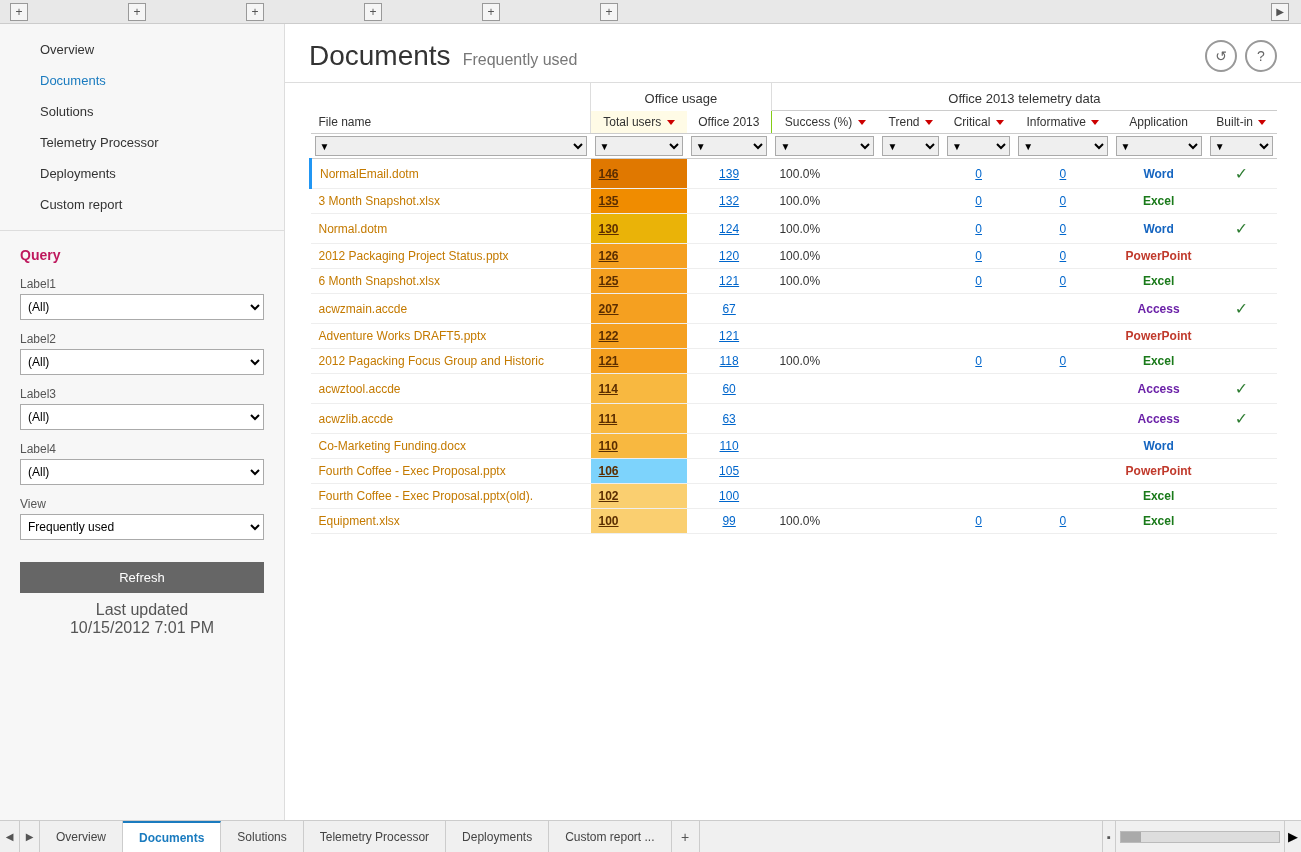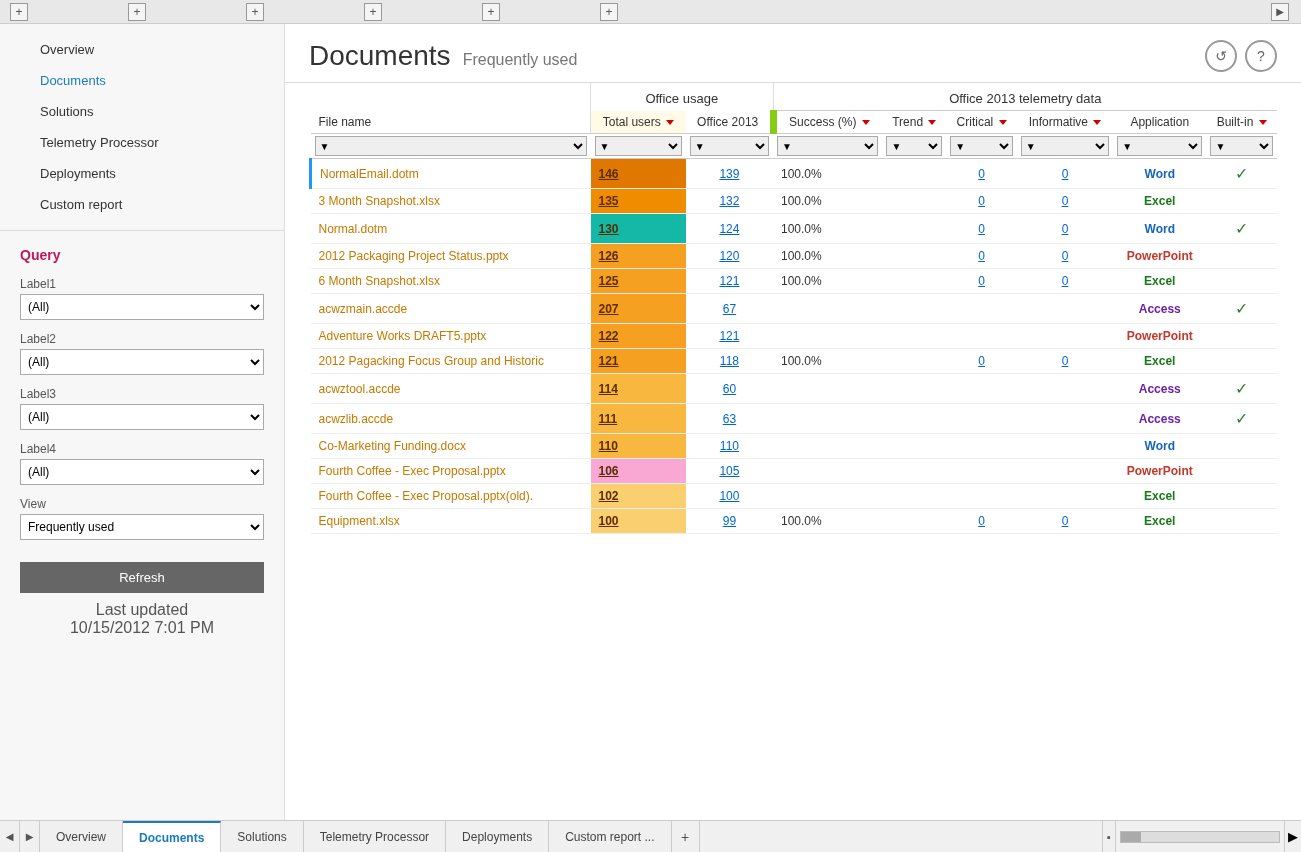--- a/index.html
+++ b/index.html
@@ -438,21 +438,21 @@
             <td colspan="6" class="col-group-header" style="border-bottom:1px solid #ccc;">Office 2013 telemetry data</td>
           </tr>
           <tr>
             <th class="col-header col-header-file">
               <span>File name</span>
             </th>
             <th class="col-header" style="background:#fffbe6; border-left:1px solid #ddd;">
               <span>Total users</span>
               <span class="col-header-sort-indicator"></span>
             </th>
-            <th class="col-header" style="border-right:7px solid #84cc16;">
+            <th class="col-header" style="border-right:1px solid #84cc16;">
               <span>Office 2013</span>
             </th>
             <th class="col-header">
               <span>Success (%)</span>
               <span class="col-header-sort-indicator"></span>
             </th>
             <th class="col-header">
               <span>Trend</span>
               <span class="col-header-sort-indicator"></span>
             </th>
@@ -520,21 +520,21 @@
               <td class="office2013-cell"><a href="#">132</a></td>
               <td class="success-cell">100.0%</td>
               <td class="trend-cell"></td>
               <td class="critical-cell"><a href="#">0</a></td>
               <td class="informative-cell"><a href="#">0</a></td>
               <td class="application-cell"><span class="app-excel">Excel</span></td>
               <td class="builtin-cell"></td>
             </tr>
             <tr class="data-row">
               <td><a href="#" class="file-name-link">Normal.dotm</a></td>
-              <td class="total-users-cell" style="background: #14b8a6; text-decoration: underline;"><a href="#" style="color: rgb(90, 45, 0); font-weight: bold;">130</a></td>
+              <td class="total-users-cell" style="background: #eab308; text-decoration: underline;"><a href="#" style="color: rgb(90, 45, 0); font-weight: bold;">130</a></td>
               <td class="office2013-cell"><a href="#">124</a></td>
               <td class="success-cell">100.0%</td>
               <td class="trend-cell"></td>
               <td class="critical-cell"><a href="#">0</a></td>
               <td class="informative-cell"><a href="#">0</a></td>
               <td class="application-cell"><span class="app-word">Word</span></td>
               <td class="builtin-cell"><span class="check-icon">✓</span></td>
             </tr>
             <tr class="data-row">
               <td><a href="#" class="file-name-link">2012 Packaging Project Status.pptx</a></td>
@@ -619,21 +619,21 @@
               <td class="office2013-cell"><a href="#">110</a></td>
               <td class="success-cell"></td>
               <td class="trend-cell"></td>
               <td class="critical-cell"></td>
               <td class="informative-cell"></td>
               <td class="application-cell"><span class="app-word">Word</span></td>
               <td class="builtin-cell"></td>
             </tr>
             <tr class="data-row">
               <td><a href="#" class="file-name-link">Fourth Coffee - Exec Proposal.pptx</a></td>
-              <td class="total-users-cell" style="background: #f9a8d4;"><a href="#" style="color: rgb(90, 45, 0); font-weight: bold;">106</a></td>
+              <td class="total-users-cell" style="background: #7dd3fc;"><a href="#" style="color: rgb(90, 45, 0); font-weight: bold;">106</a></td>
               <td class="office2013-cell"><a href="#">105</a></td>
               <td class="success-cell"></td>
               <td class="trend-cell"></td>
               <td class="critical-cell"></td>
               <td class="informative-cell"></td>
               <td class="application-cell"><span class="app-powerpoint">PowerPoint</span></td>
               <td class="builtin-cell"></td>
             </tr>
             <tr class="data-row">
               <td><a href="#" class="file-name-link">Fourth Coffee - Exec Proposal.pptx(old).</a></td>

